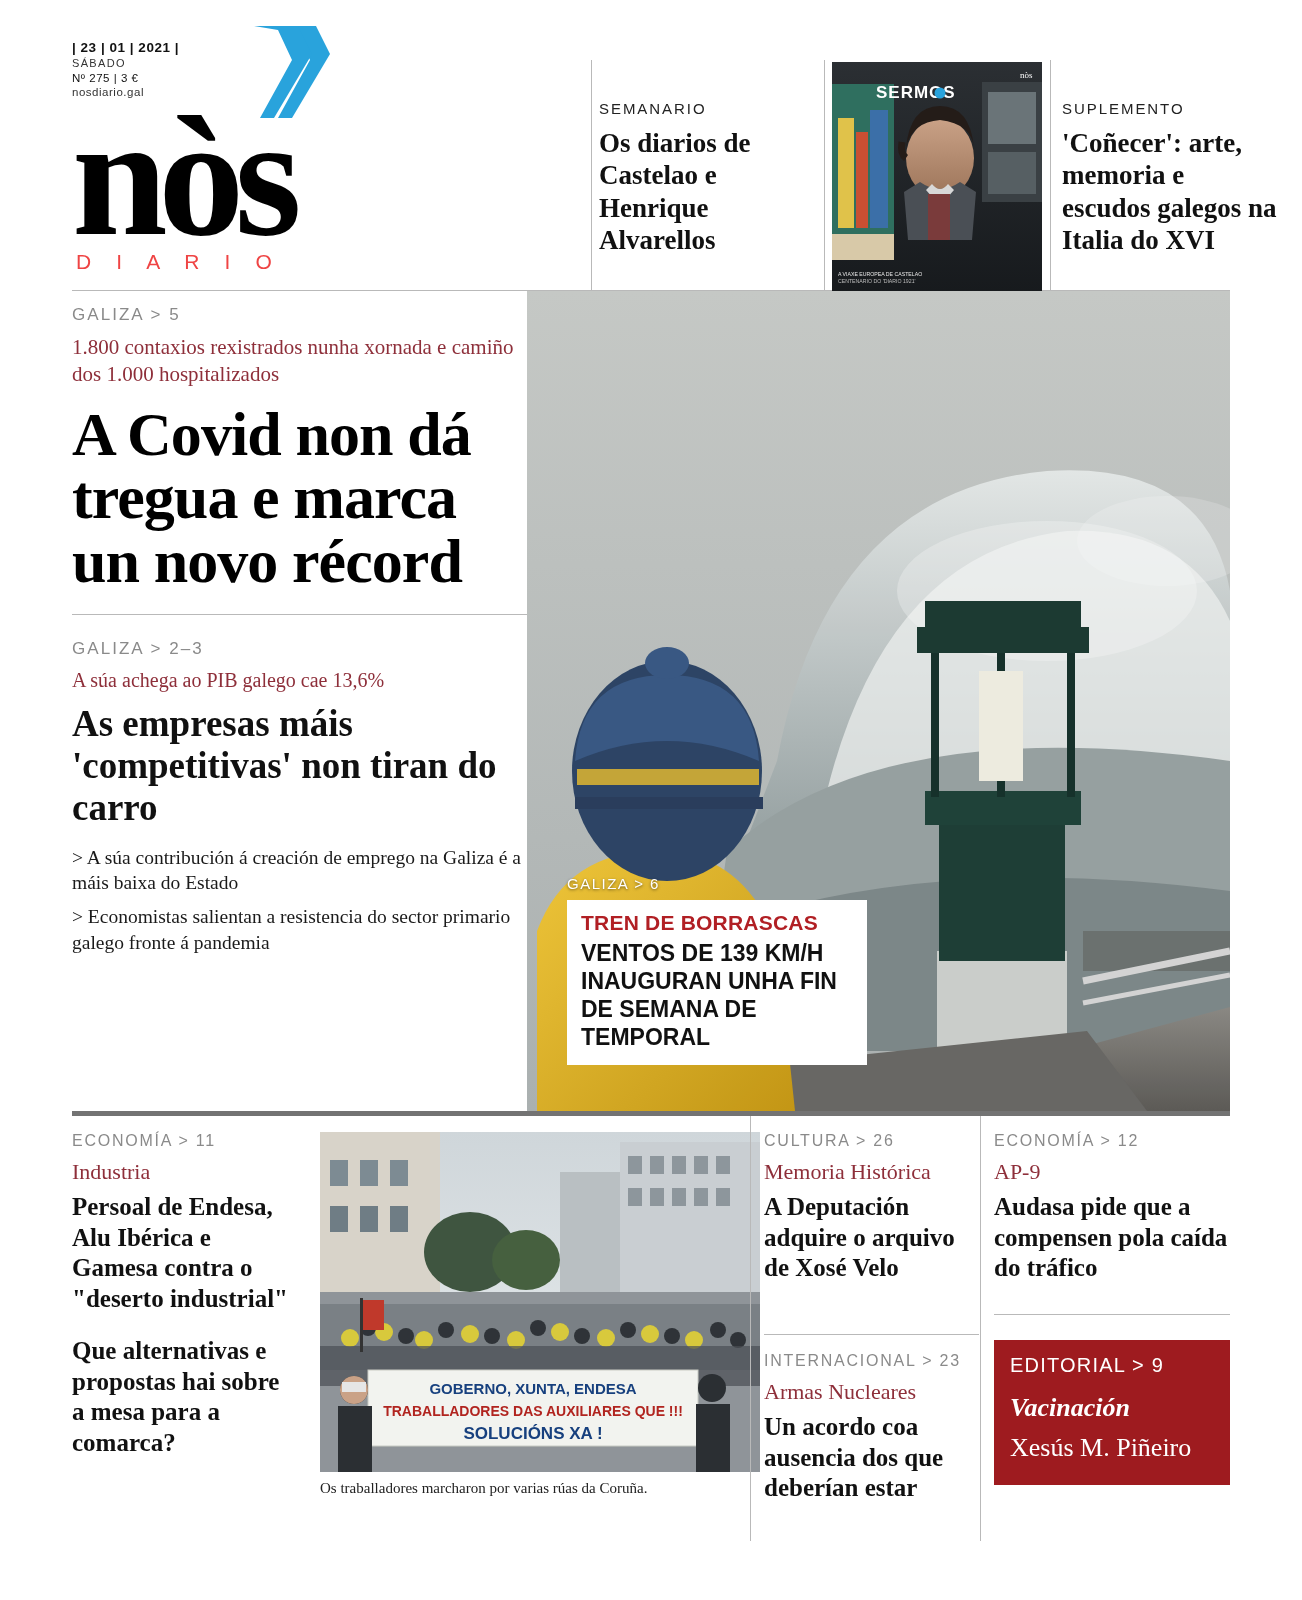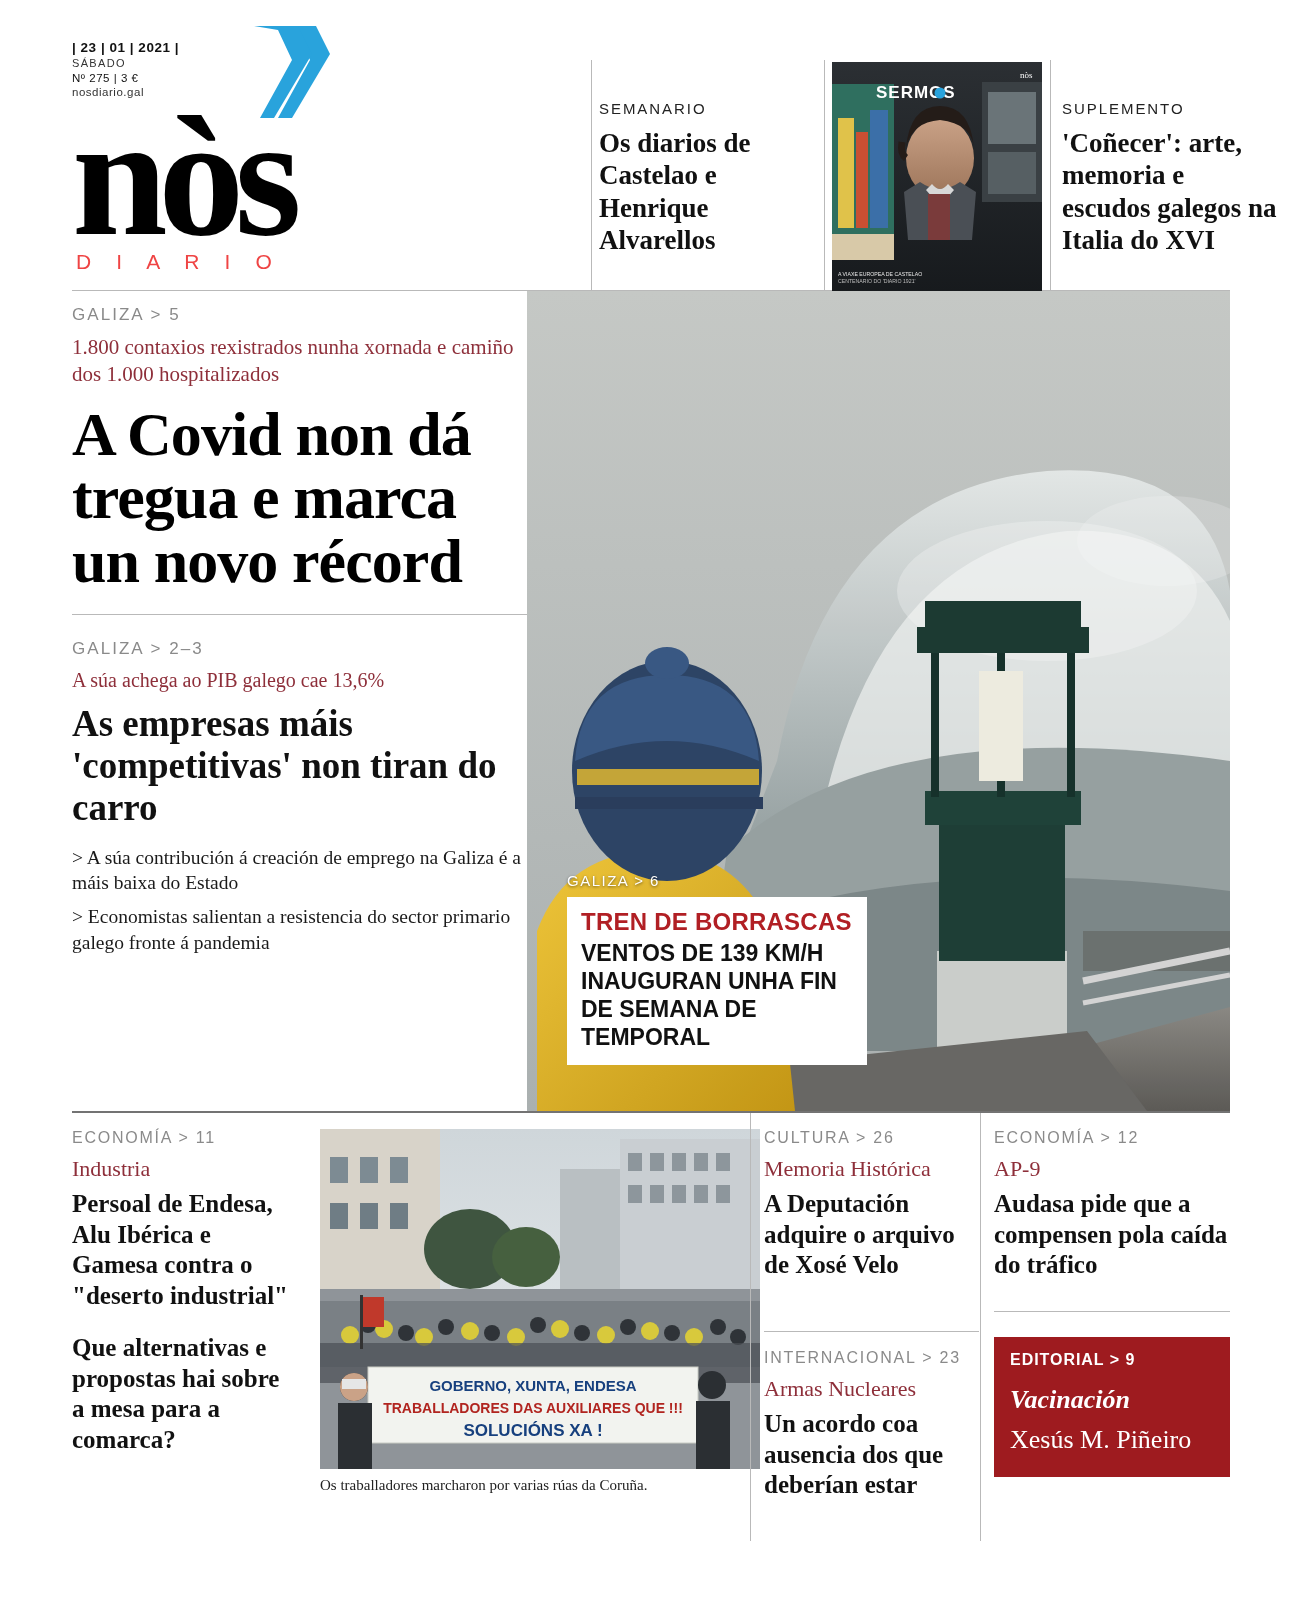--- a/index.html
+++ b/index.html
@@ -50,40 +50,40 @@
   .story2 .subhead { color:#8e2f3a; font-size: 20px; margin-top:8px; }
   .h2 { font-family: "Liberation Serif", serif; font-weight: 700; font-size: 37px; line-height: 1.13; margin-top: 10px; }
   .bullets { margin-top: 16px; font-size: 19.5px; line-height: 1.33; color:#1a1a1a; }
   .bullets p { margin: 0 0 8px 0; }
 
   .photo-main { position: absolute; left: 455px; top: 0; width: 703px; height: 820px; overflow: hidden; background:#9aa3a8; }
 
   .photo-caption-box { position:absolute; left: 40px; bottom: 46px; width: 300px; }
   .pc-sec { font-family: "Liberation Sans", sans-serif; font-size: 15px; letter-spacing: .1em; color:#ffffff; text-shadow: 0 1px 3px rgba(0,0,0,.55); margin-bottom: 8px; }
   .pc-box { background:#fff; padding: 12px 14px 14px 14px; }
-  .pc-kicker { font-family: "Liberation Sans", sans-serif; font-weight:700; font-size: 24px; letter-spacing: .01em; color:#b11f24; line-height:1.08; }
+  .pc-kicker { font-family: "Liberation Sans", sans-serif; font-weight:700; font-size: 21px; letter-spacing: .01em; color:#b11f24; line-height:1.08; }
   .pc-text { font-family: "Liberation Sans", sans-serif; font-weight:700; font-size: 23px; line-height: 1.22; color:#111; margin-top: 4px; }
 
   
-  .bottom { position: relative; border-top: 2px solid #737373; height: 430px; }
+  .bottom { position: relative; border-top: 5px solid #737373; height: 430px; }
   .b-col1 { position:absolute; left:0; top: 16px; width: 222px; }
   .b-col2 { position:absolute; left: 248px; top: 16px; width: 440px; }
   .b-col3 { position:absolute; left: 692px; top: 16px; width: 215px; }
   .b-col4 { position:absolute; left: 922px; top: 16px; width: 236px; }
 
   .sec-sm { font-family: "Liberation Sans", sans-serif; font-size: 16px; letter-spacing: .11em; color:#8a8a8a; }
   .topic { font-family: "Liberation Serif", serif; font-size: 22px; color:#8e2f3a; margin-top: 9px; }
   .b-head { font-family: "Liberation Serif", serif; font-weight:700; font-size: 25px; line-height: 1.22; margin-top: 7px; }
   .b-q { font-family: "Liberation Serif", serif; font-weight:700; font-size: 25px; line-height: 1.22; margin-top: 22px; }
 
   .b-photo { width: 440px; height: 340px; overflow:hidden; background:#b9c0c4; position:relative; }
   .b-cap { font-family: "Liberation Serif", serif; font-size: 15px; color:#222; margin-top: 8px; }
 
   .edbox { background:#9e1b1f; color:#fff; padding: 14px 16px 22px 16px; margin-top: 14px; }
-  .ed-label { font-family: "Liberation Sans", sans-serif; font-weight:700; font-size: 16px; letter-spacing: .06em; }
+  .ed-label { font-family: "Liberation Sans", sans-serif; font-weight:400; font-size: 20px; letter-spacing: .06em; }
   .ed-title { font-family: "Liberation Serif", serif; font-weight:700; font-style: italic; font-size: 26px; margin-top: 16px; }
   .ed-author { font-family: "Liberation Serif", serif; font-size: 26px; margin-top: 10px; }
 
   .divider-v { position:absolute; top: 0; bottom: 0; width:1px; background:#b9b9b9; }
   .divider-h { position:absolute; height:1px; background:#b9b9b9; }
 </style>
 </head>
 <body>
 
 <div class="page">

